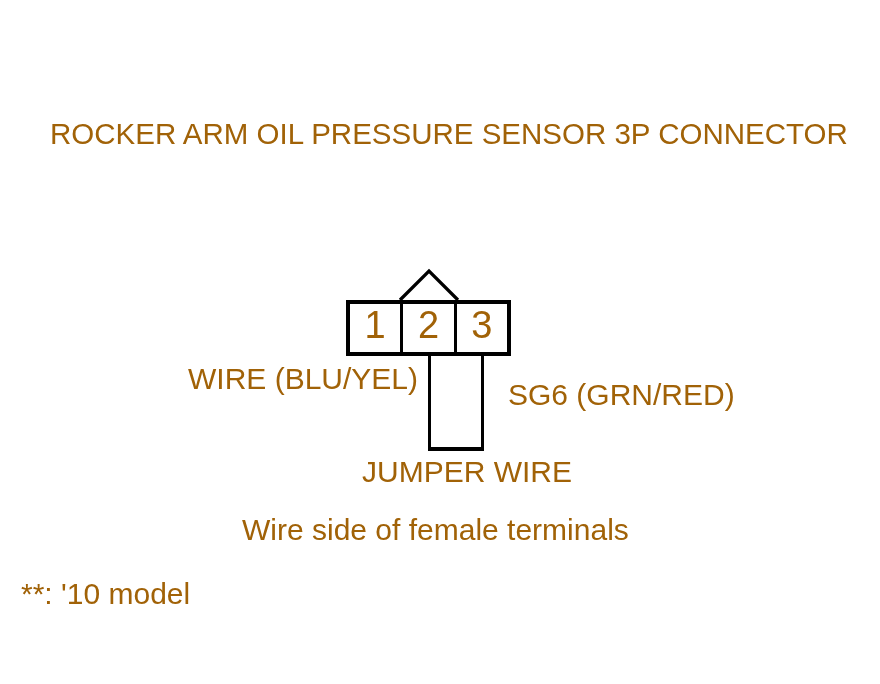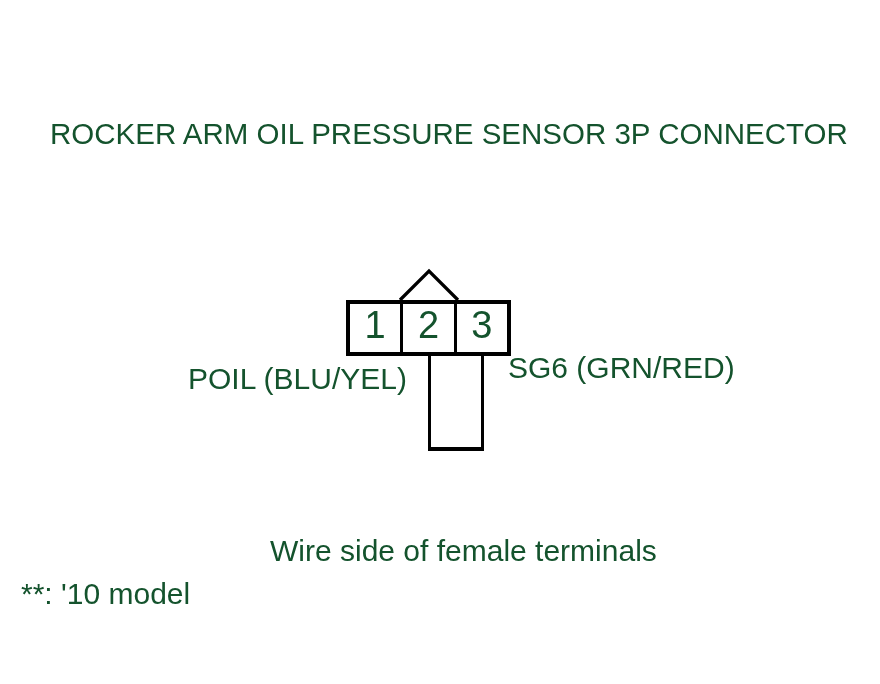--- a/index.html
+++ b/index.html
@@ -7,21 +7,21 @@
     padding: 0;
     background: #ffffff;
   }
   .page {
     position: relative;
     width: 880px;
     height: 684px;
     background: #ffffff;
     overflow: hidden;
     font-family: "Liberation Sans", "DejaVu Sans", sans-serif;
-    color: #14532d;
+    color: #a16207;
   }
   .abs { position: absolute; }
 
   .title {
     left: 50px;
     top: 119px;
     font-size: 29.5px;
     line-height: 30px;
     white-space: nowrap;
     letter-spacing: 0;
@@ -69,23 +69,23 @@
     border-width: 0 3.5px 4px 3.5px;
     background: transparent;
   }
 
   .lbl {
     font-size: 30px;
     line-height: 29px;
     white-space: nowrap;
   }
   .left-labels  { left: 188px; top: 364px; }
-  .right-labels { left: 508px; top: 353px; }
+  .right-labels { left: 508px; top: 380px; }
   .jumper-caption { left: 362px; top: 457px; }
-  .view-caption   { left: 242px; top: 536px; margin-left: 28px; }
+  .view-caption   { left: 242px; top: 515px; }
   .footnote       { left: 21px;  top: 579px; }
 </style>
 </head>
 <body>
 
 <div class="page">
 
   <div class="abs title">ROCKER ARM OIL PRESSURE SENSOR 3P CONNECTOR</div>
 
   <svg class="abs keyway-svg" viewBox="0 0 70 41">
@@ -100,25 +100,26 @@
       <span class="num">2</span>
     </div>
     <div class="cell divided">
       <span class="num">3</span>
     </div>
   </div>
 
   <div class="abs jumper-shape"></div>
 
   <div class="abs lbl left-labels">
-    <div>POIL (BLU/YEL)</div>
+    <div>WIRE (BLU/YEL)</div>
   </div>
 
   <div class="abs lbl right-labels">
     <div>SG6 (GRN/RED)</div>
   </div>
 
+  <div class="abs lbl jumper-caption">JUMPER WIRE</div>
 
   <div class="abs lbl view-caption">Wire side of female terminals</div>
 
   <div class="abs lbl footnote">**: '10 model</div>
 
 </div>
 
 </body></html>

